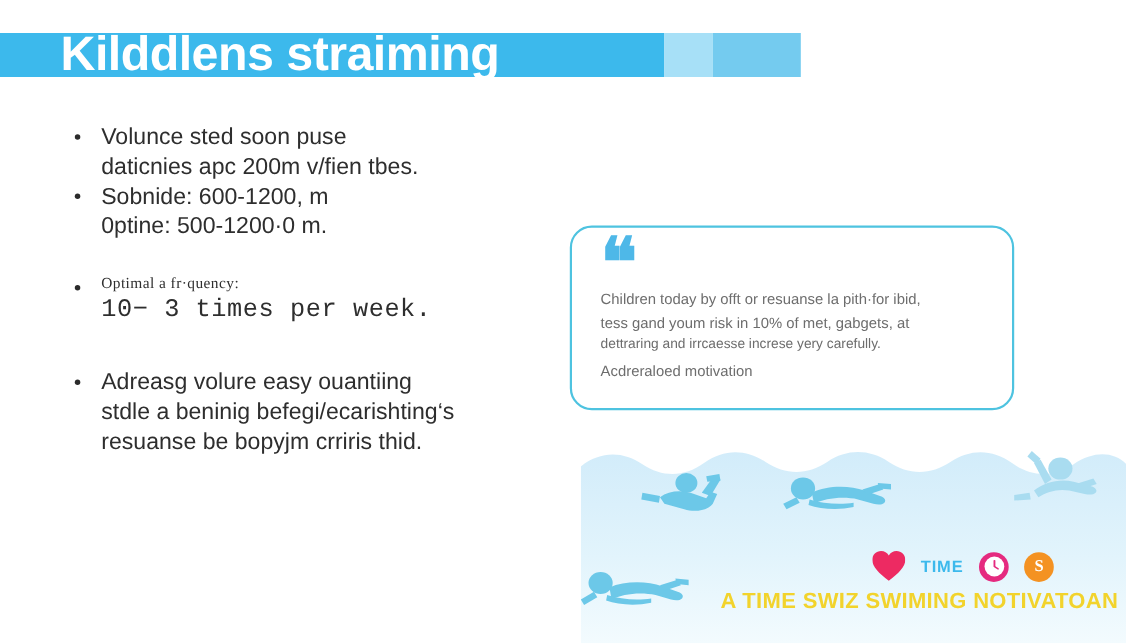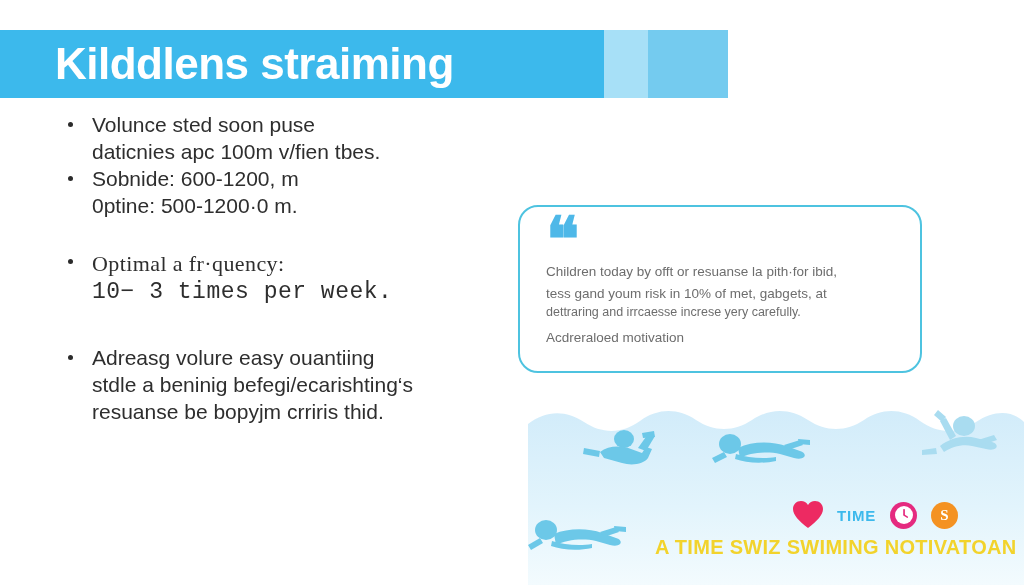--- a/index.html
+++ b/index.html
@@ -25,21 +25,21 @@
     background: #ffffff;
     overflow: hidden;
   }
 
   
   #title-banner {
     position: absolute;
     left: 0;
     top: 30px;
     width: 728px;
-    height: 68px;
+    height: 40px;
     display: flex;
     align-items: stretch;
   }
   .banner-seg-main {
     width: 604px;
     background: #3cb9ec;
     display: flex;
     align-items: center;
   }
   .banner-seg-light {
@@ -89,21 +89,21 @@
     white-space: nowrap;
   }
 
   
   #bullet-0 { }
   #bullet-1 { margin-bottom: 30px; }
   #bullet-2 { margin-bottom: 38px; }
 
   #bullet-2 .bullet-line {
     font-family: "Liberation Serif", serif;
-    font-size: 22px;
+    font-size: 14px;
     letter-spacing: 0.4px;
   }
   #bullet-2 .bullet-line.mono-ish {
     font-family: "Liberation Mono", monospace;
     font-size: 23px;
     letter-spacing: 0.5px;
   }
   #bullet-3 .bullet-line.spaced {
   }
 
@@ -229,21 +229,21 @@
     </div>
     <div class="banner-seg-light"></div>
     <div class="banner-seg-mid"></div>
   </div>
 
   <div id="bullets">
 
     <div class="bullet-item" id="bullet-0">
       <span class="bullet-dot"></span>
       <div class="bullet-line">Volunce sted soon puse</div>
-      <div class="bullet-line">daticnies apc 100m v/fien tbes.</div>
+      <div class="bullet-line">daticnies apc 200m v/fien tbes.</div>
     </div>
 
     <div class="bullet-item" id="bullet-1">
       <span class="bullet-dot"></span>
       <div class="bullet-line">Sobnide: 600-1200, m</div>
       <div class="bullet-line">0ptine: 500-1200·0 m.</div>
     </div>
 
     <div class="bullet-item" id="bullet-2">
       <span class="bullet-dot"></span>

